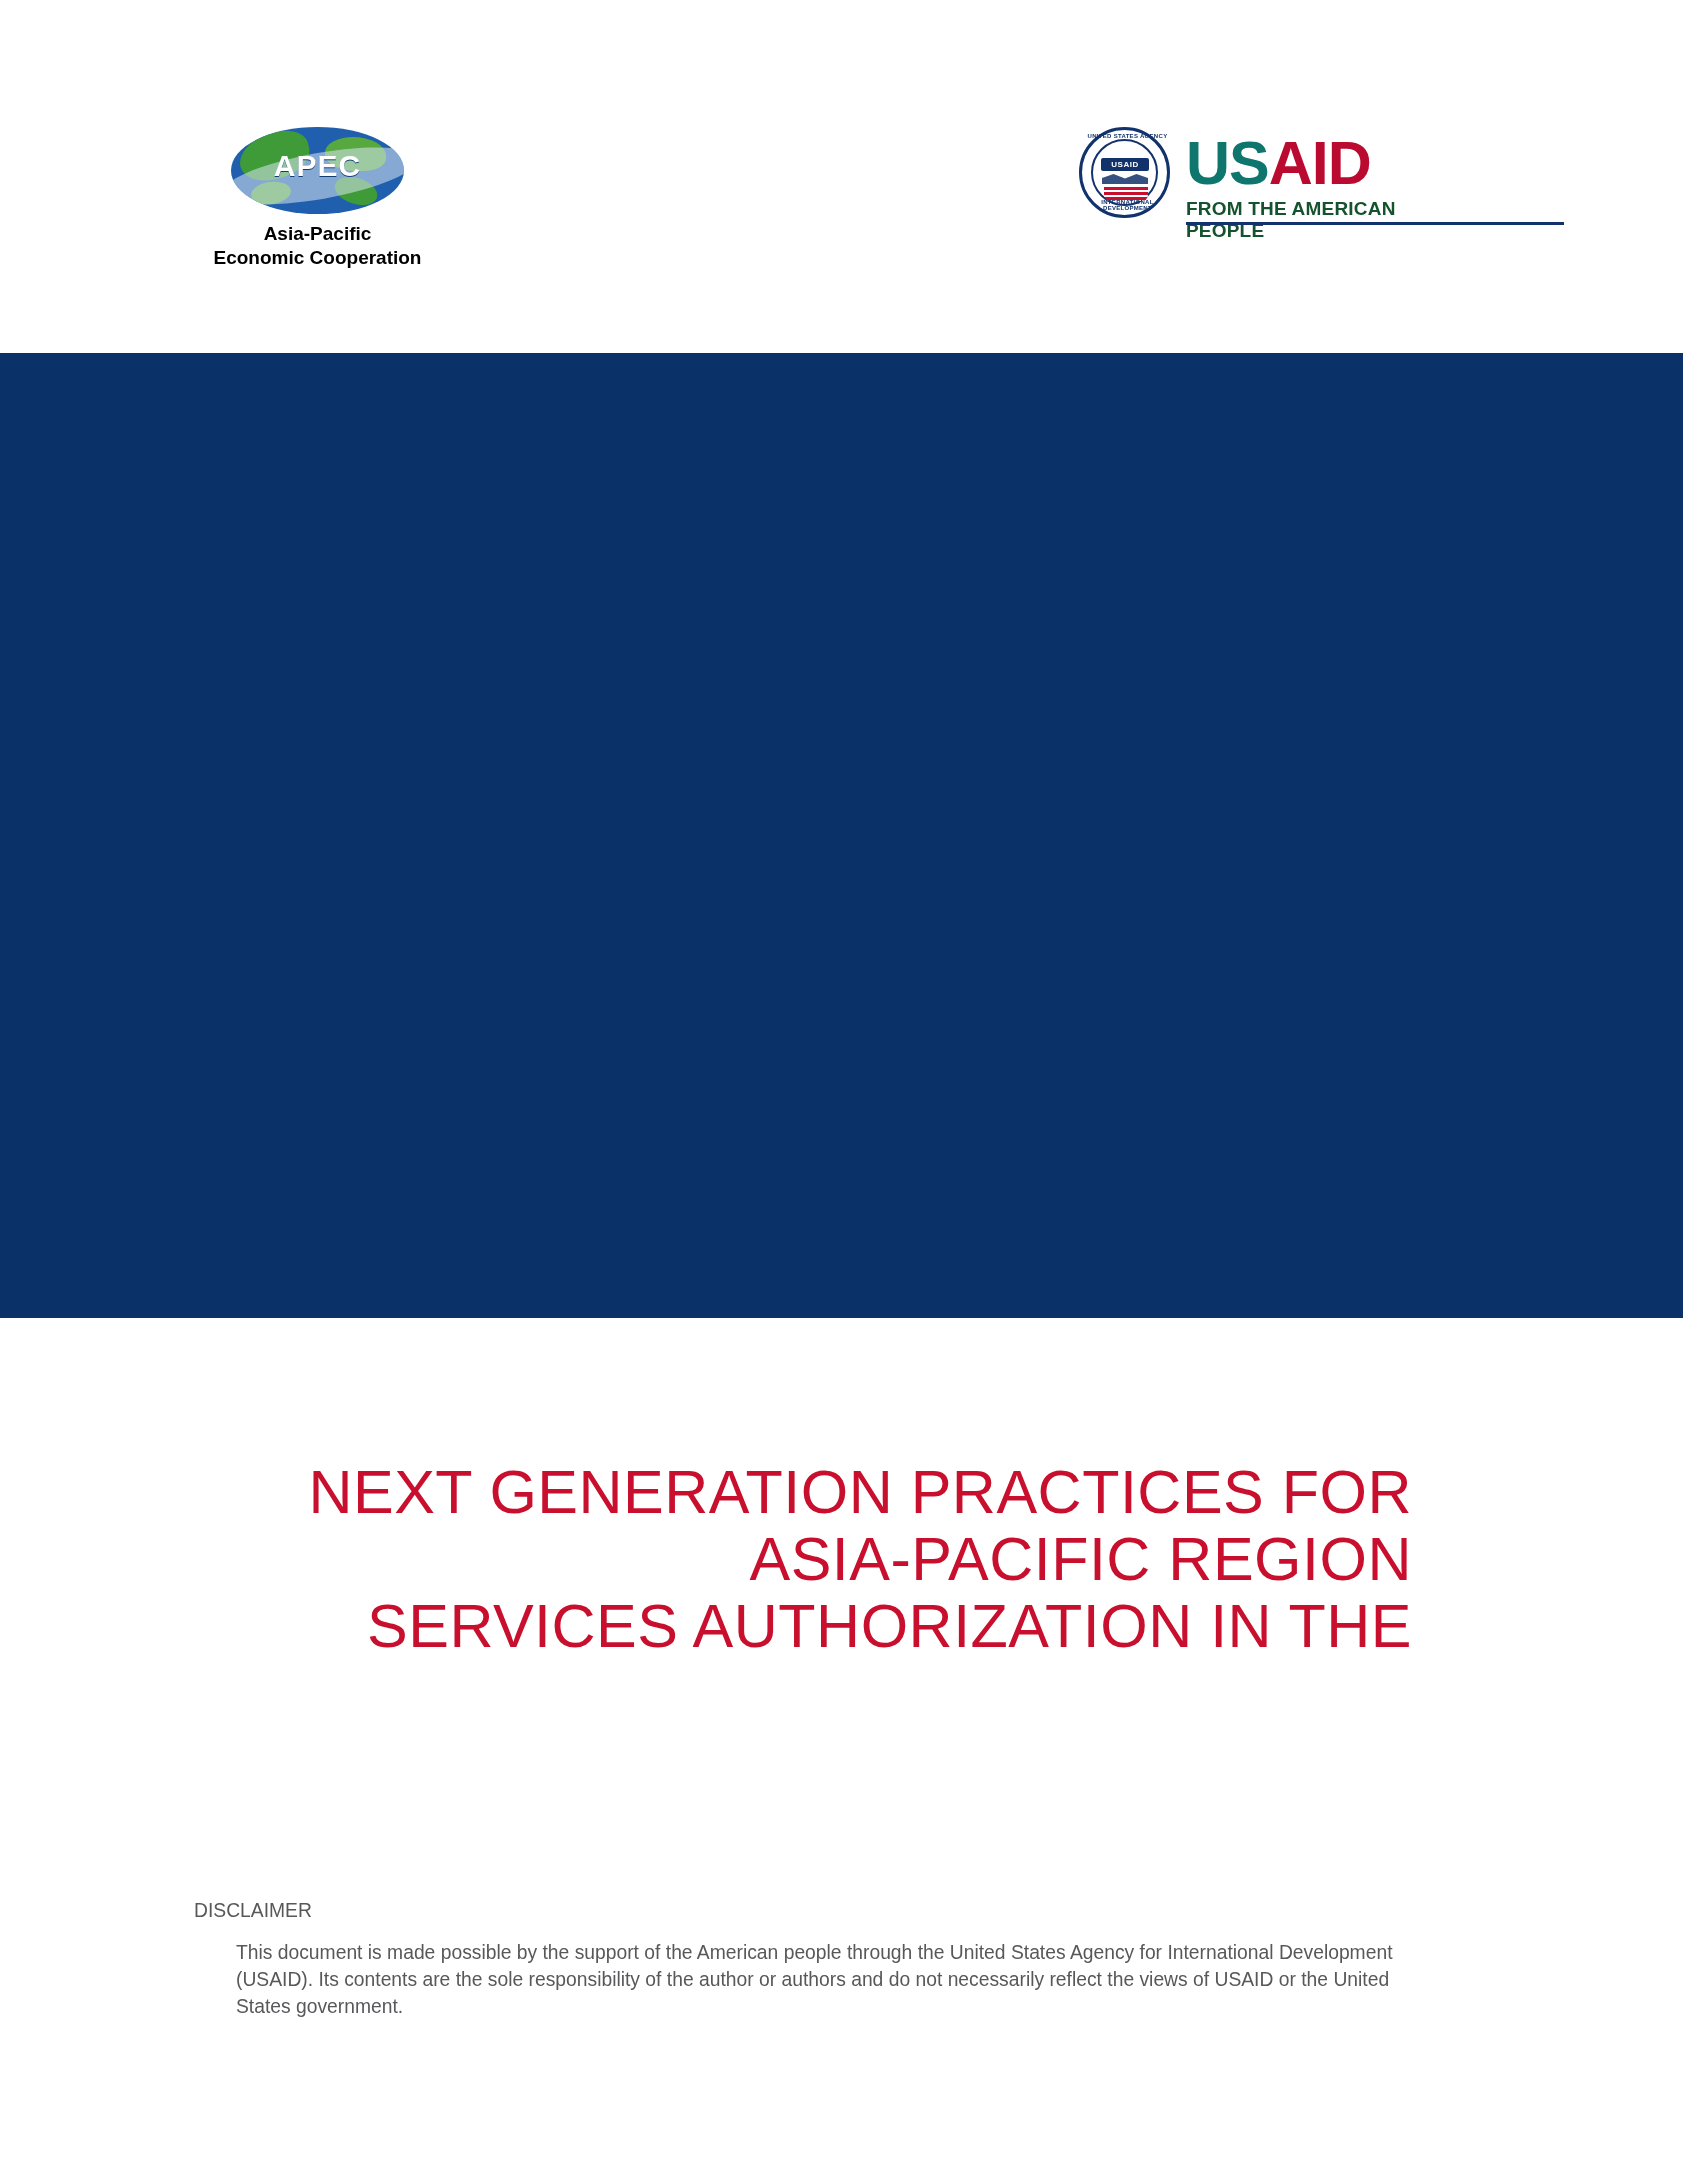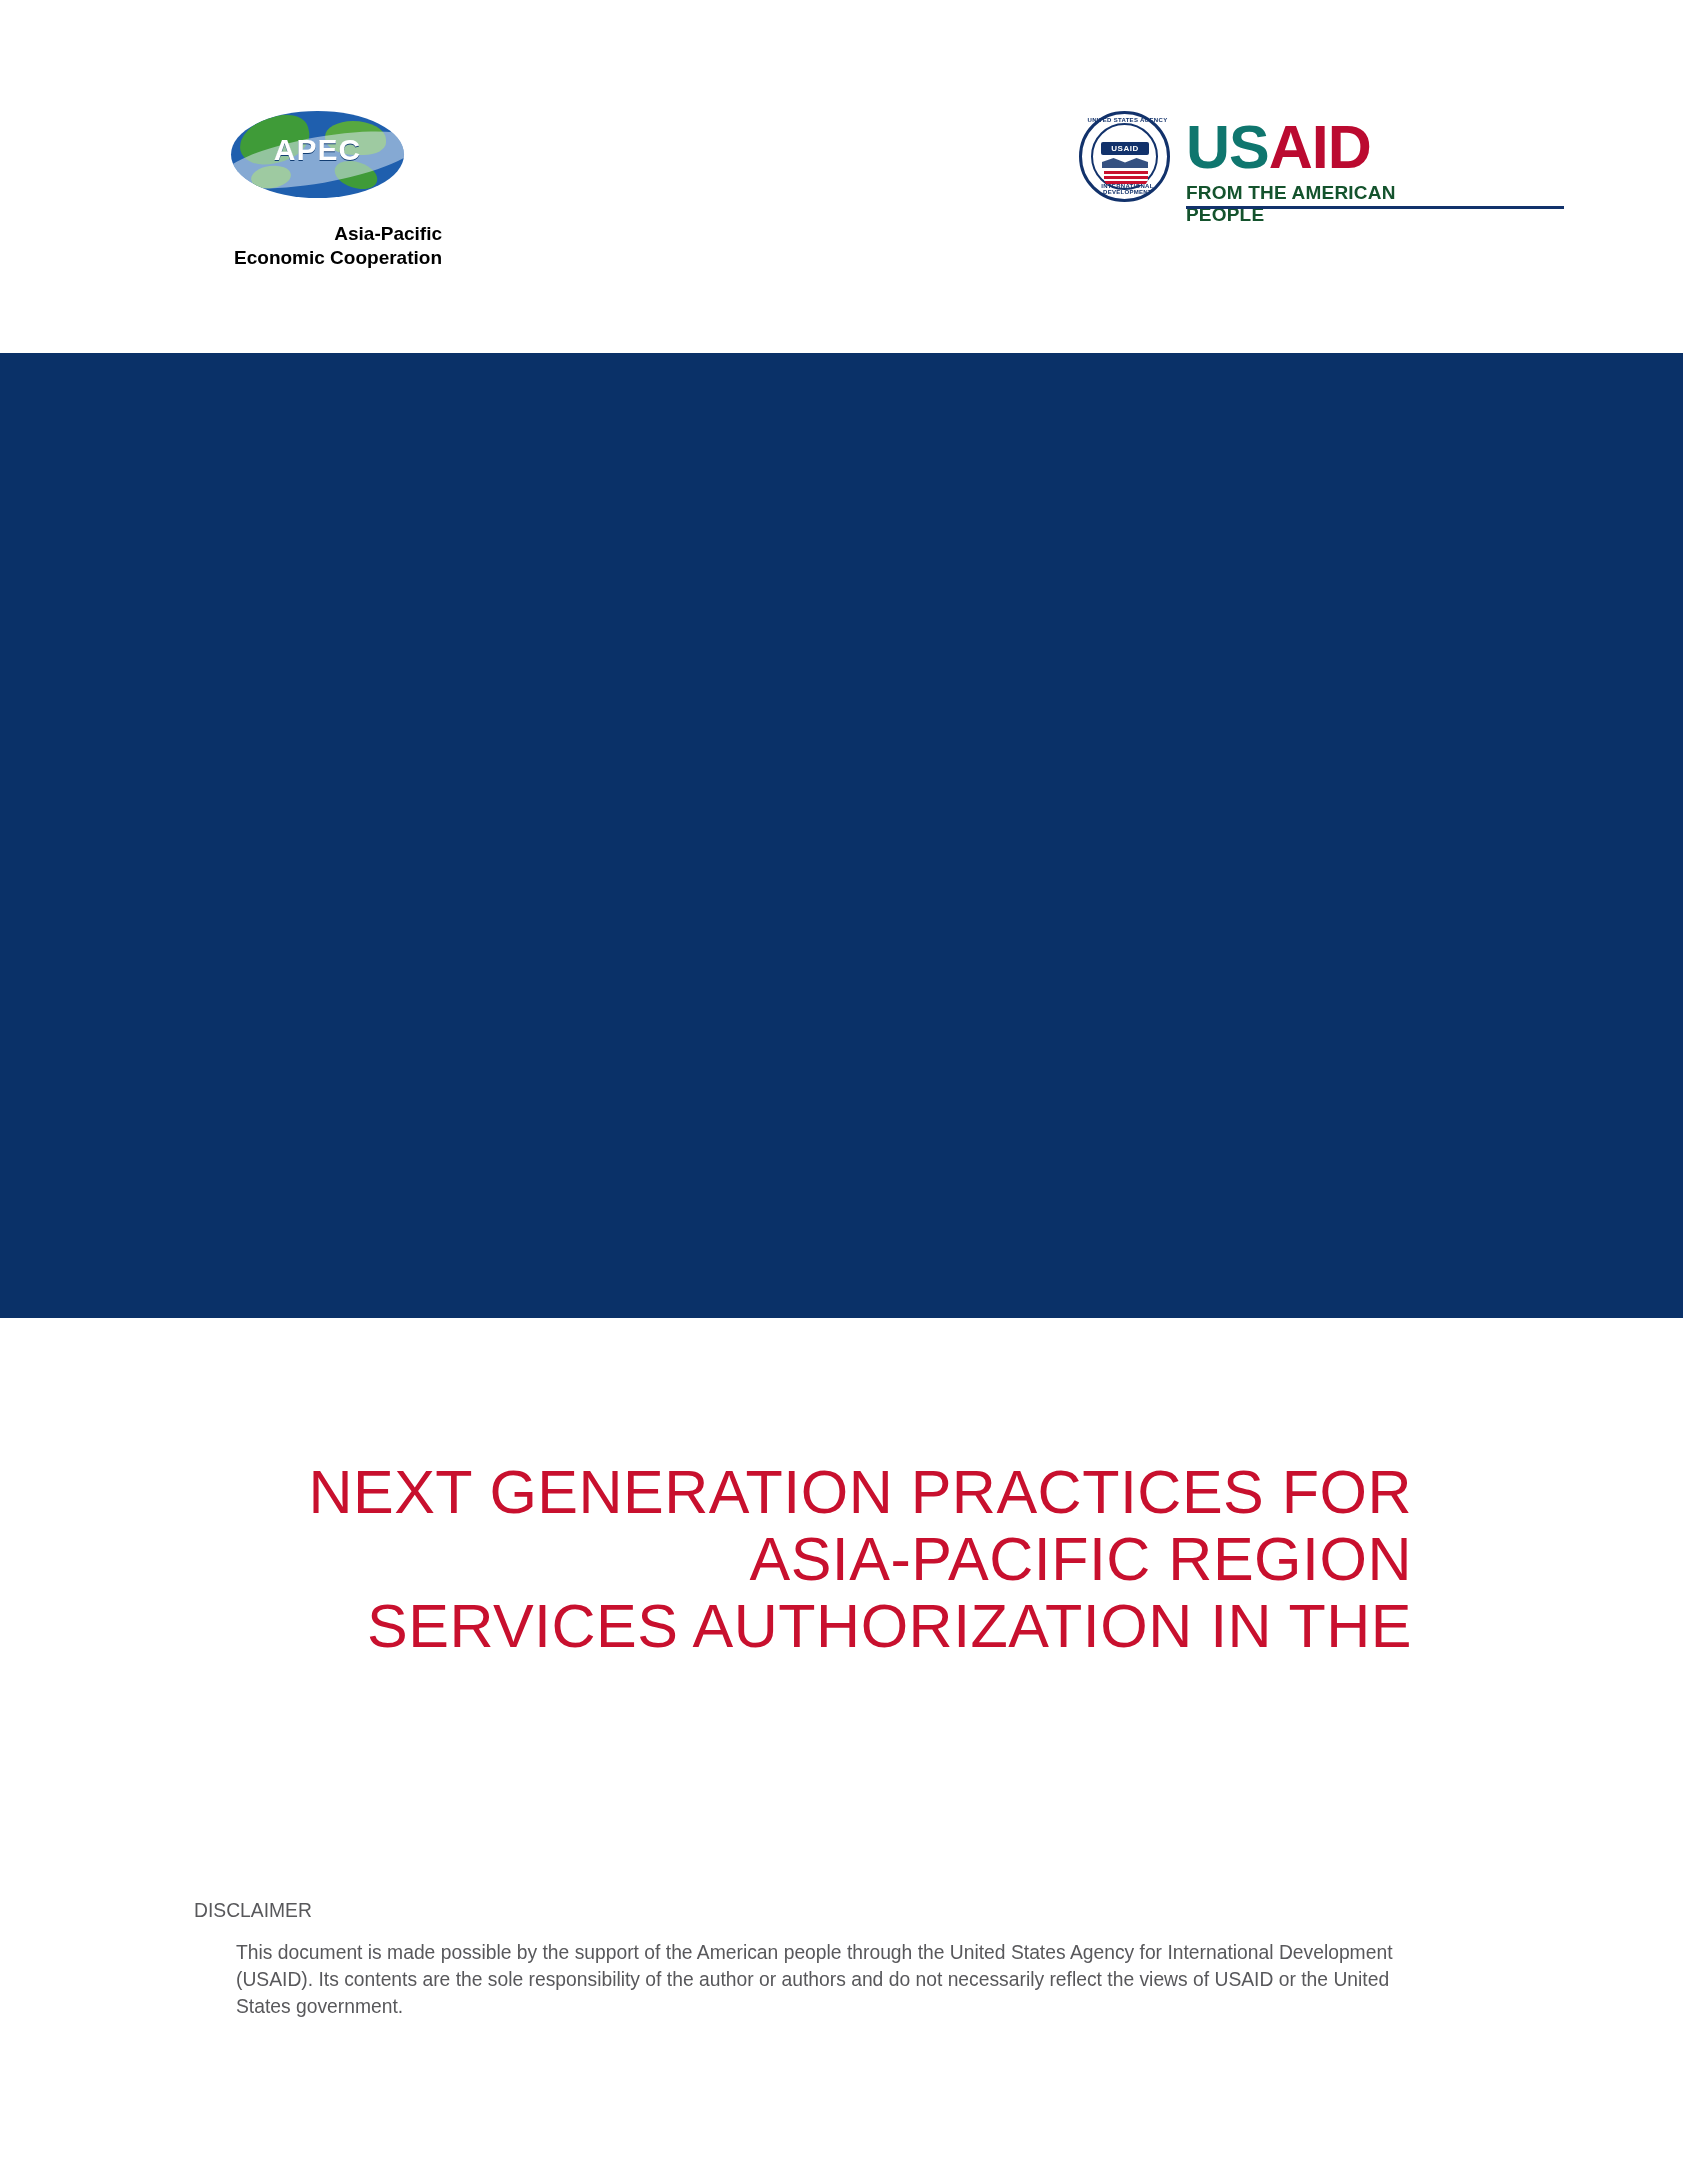--- a/index.html
+++ b/index.html
@@ -11,21 +11,21 @@
     width: 1683px;
     height: 2178px;
     position: relative;
     font-family: "Liberation Sans", sans-serif;
     overflow: hidden;
   }
 
   
   .header {
     position: absolute;
-    top: 0;
+    top: 16px;
     left: 0;
     width: 1683px;
     height: 353px;
     background: #ffffff;
   }
 
   
   .apec-logo {
     position: absolute;
     left: 193px;
@@ -94,22 +94,22 @@
     width: 173px;
     text-align: center;
     font-family: "Liberation Sans", sans-serif;
     font-weight: bold;
     font-size: 30px;
     letter-spacing: 1px;
     color: #ffffff;
     text-shadow: 0 1px 0 #123d72;
   }
   .apec-text {
-    margin-top: 24px;
-    text-align: right;
+    margin-top: 8px;
+    text-align: center;
     font-weight: bold;
     font-size: 19px;
     line-height: 1.25;
     color: #000000;
     width: 249px;
   }
 
   
   .usaid-logo {
     position: absolute;

